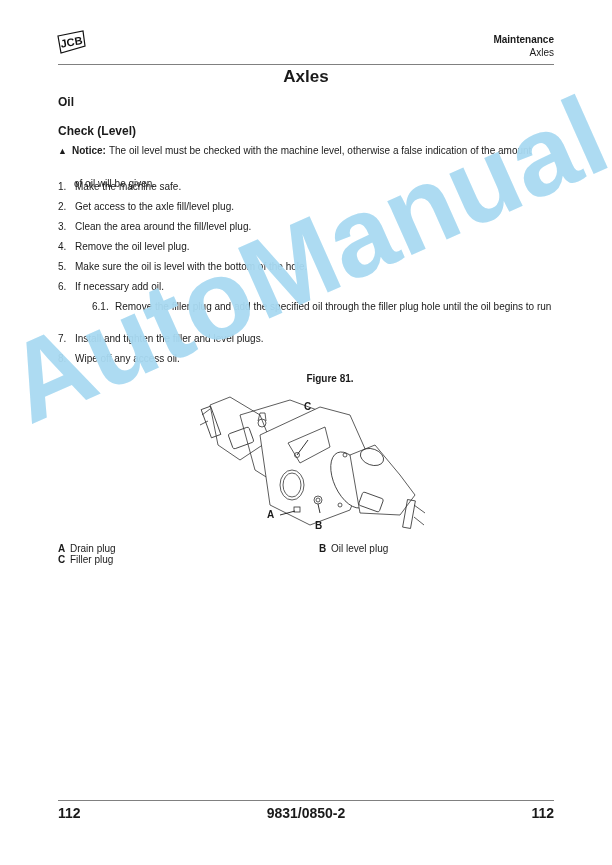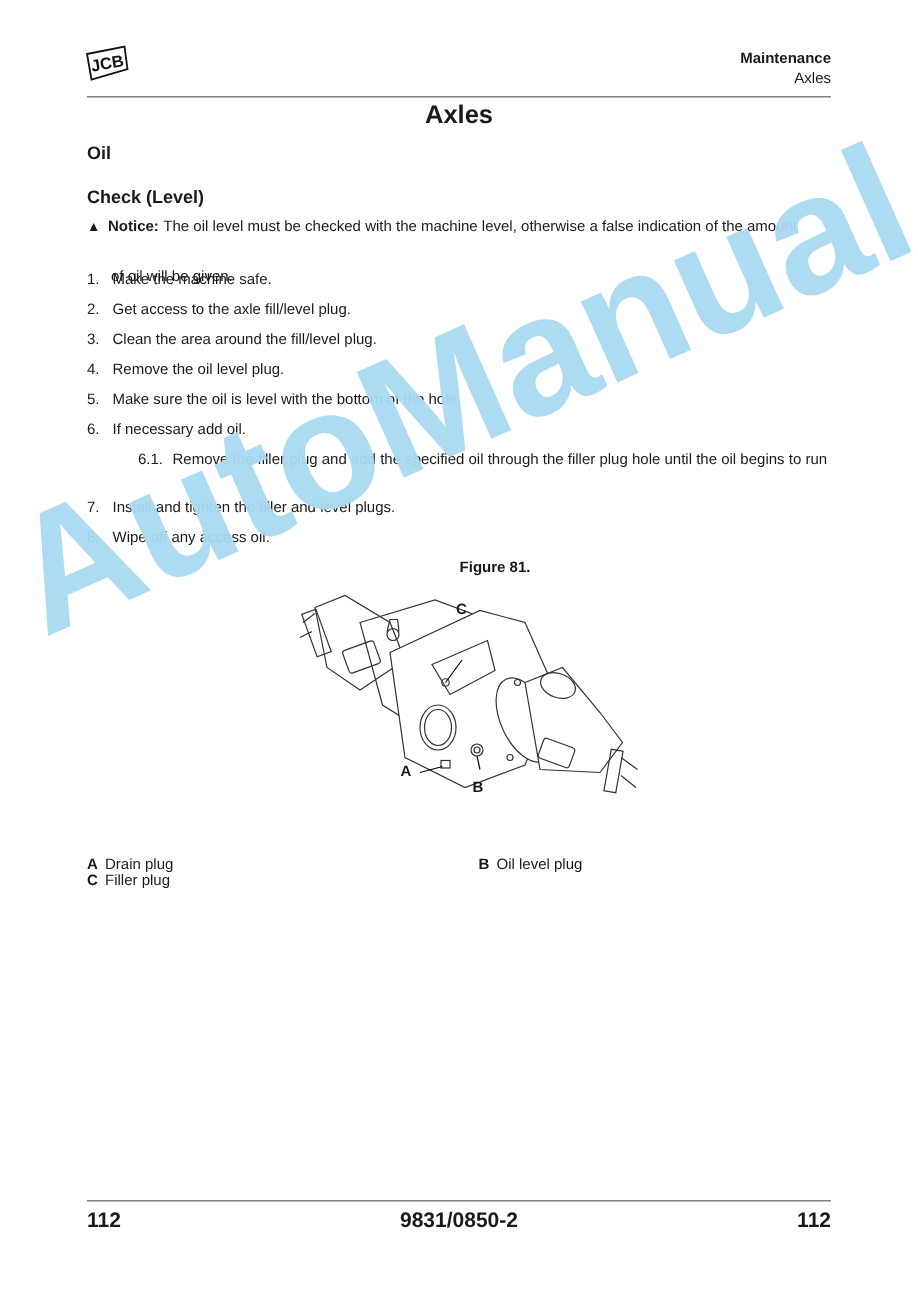--- a/index.html
+++ b/index.html
@@ -17,21 +17,21 @@
   .notice .ico { display:inline-block; width:14px; font-size:9px; }
   .notice .lbl { font-weight:bold; margin-right:3px; }
   .notice .cont { padding-left:16px;margin-top:21px; }
   .step { font-size:10px; line-height:12px; }
   .step .n { display:inline-block; width:17px; }
   .sub { left:92px; width:462px; font-size:10px; line-height:12px; }
   .sub .n { display:inline-block; width:23px; }
   .sub .cont { padding-left:23px; }
   .fig-cap { left:0; width:612px; top:373px; text-align:center; font-size:10px; font-weight:bold;margin-left:24px; }
   .fig { left:200px; top:385px; width:230px; height:150px; }
-  .legend { font-size:10px; line-height:11px;margin-top:28px; }
+  .legend { font-size:10px; line-height:11px; }
   .legend b { display:inline-block; width:12px; }
   .footer { top:805px; font-size:14px; font-weight:bold; }
   .watermark { left:40px; top:320px; font-size:112px; font-weight:bold; color:#a9daf2;
                transform:rotate(-24deg); transform-origin:left bottom; white-space:nowrap;
                opacity:0.95; pointer-events:none; }
 </style>
 </head>
 <body>
 
 <div class="abs logo">

